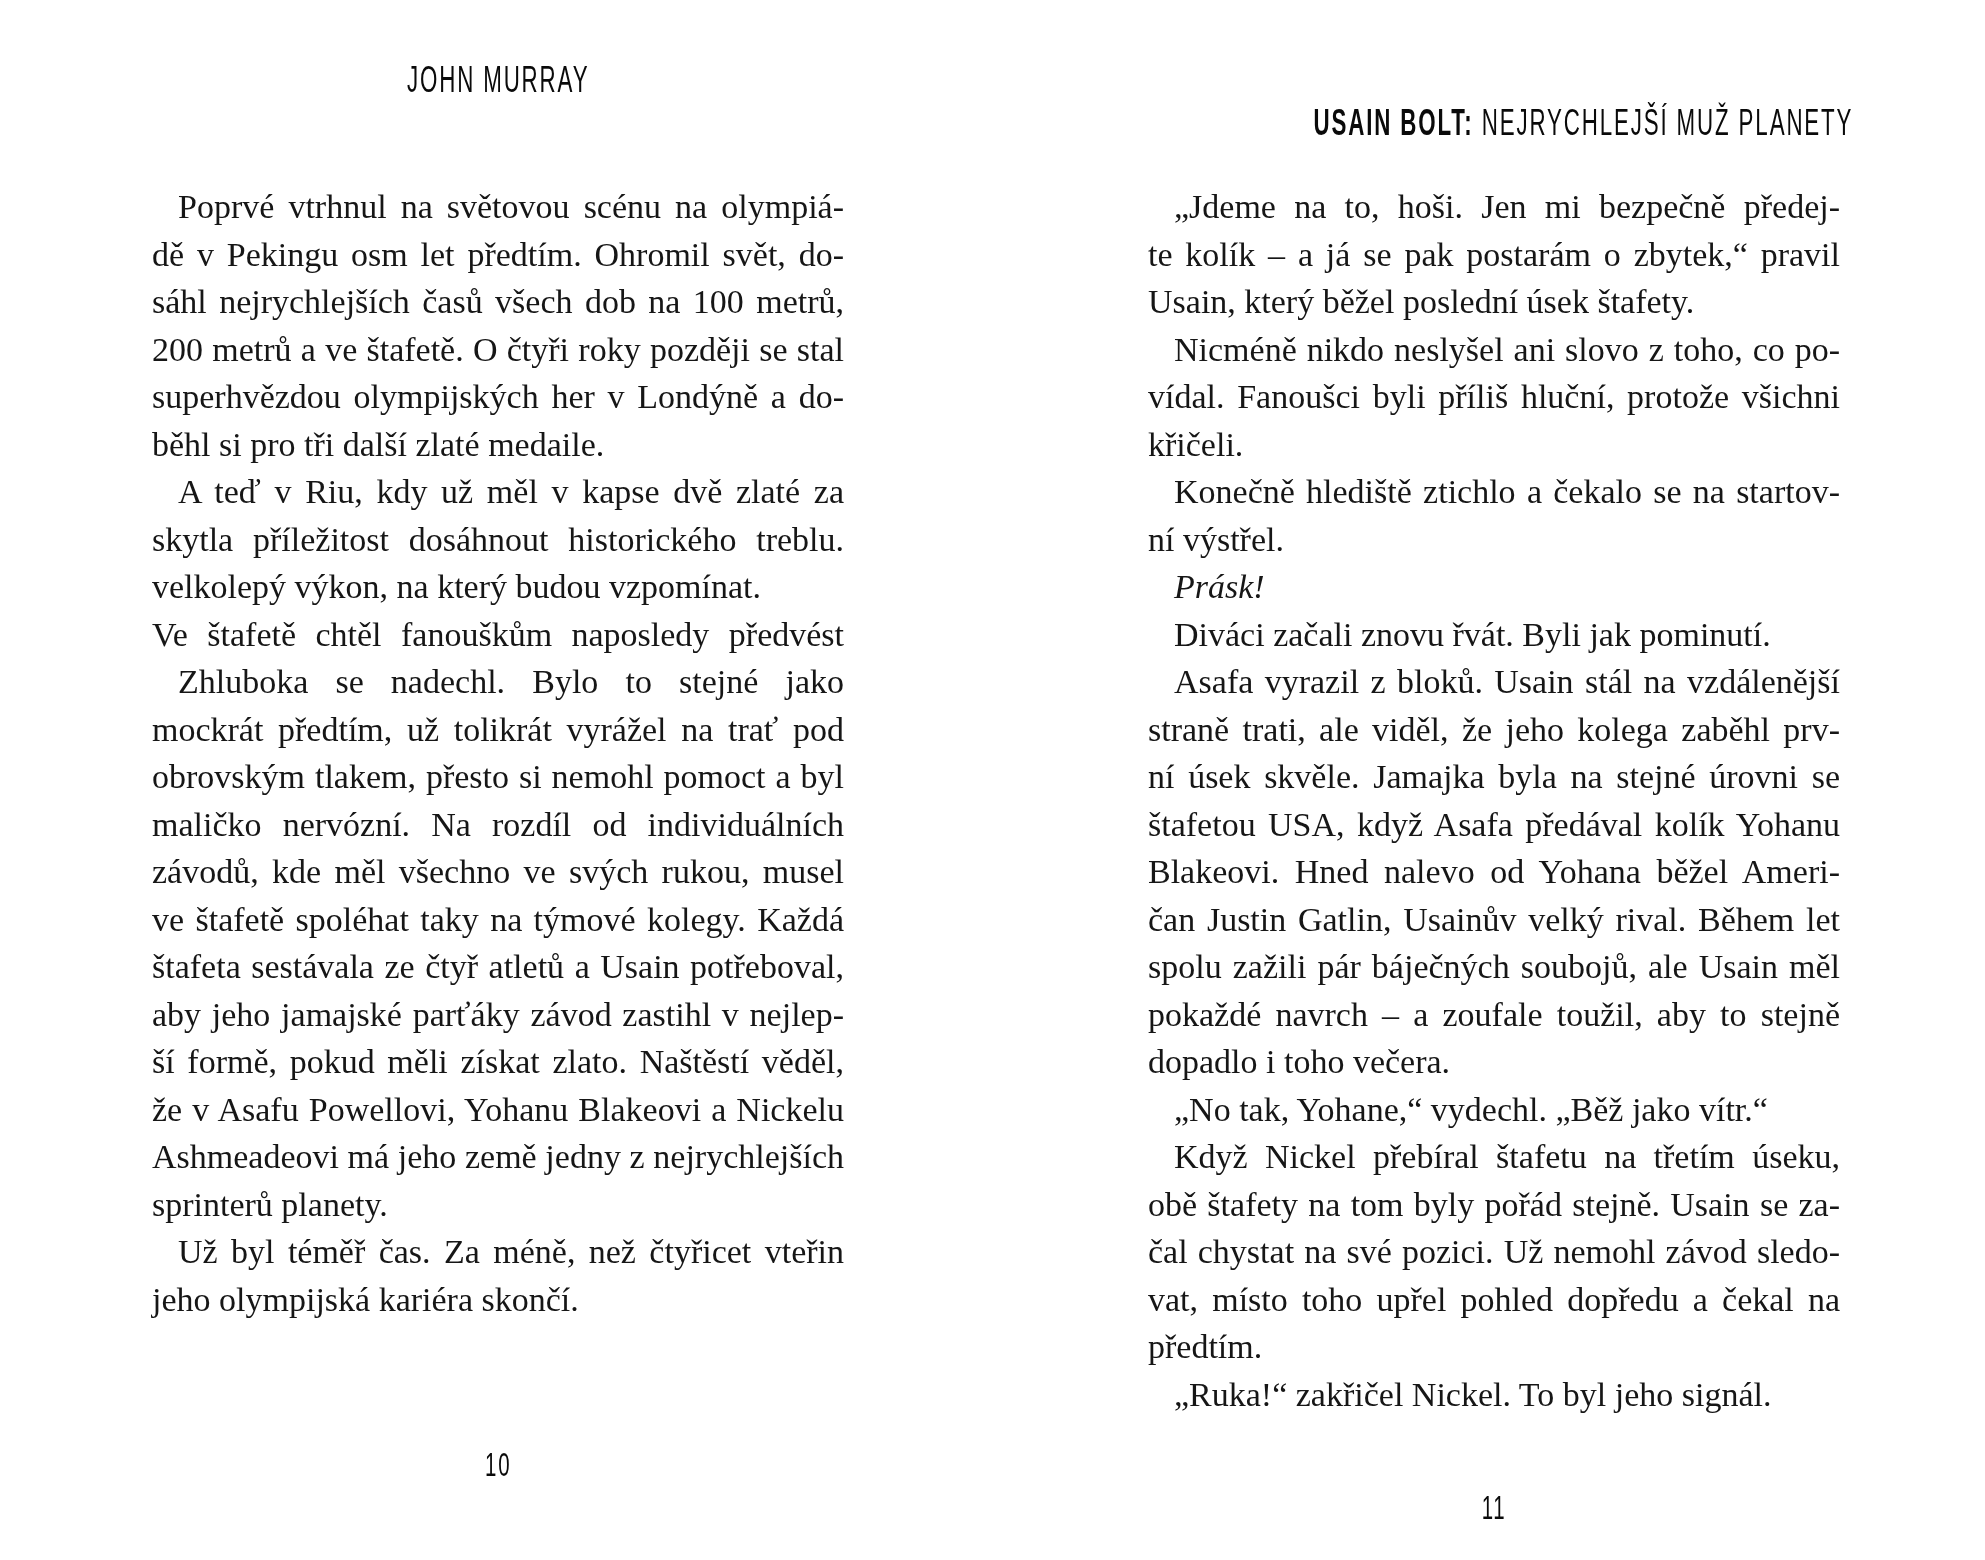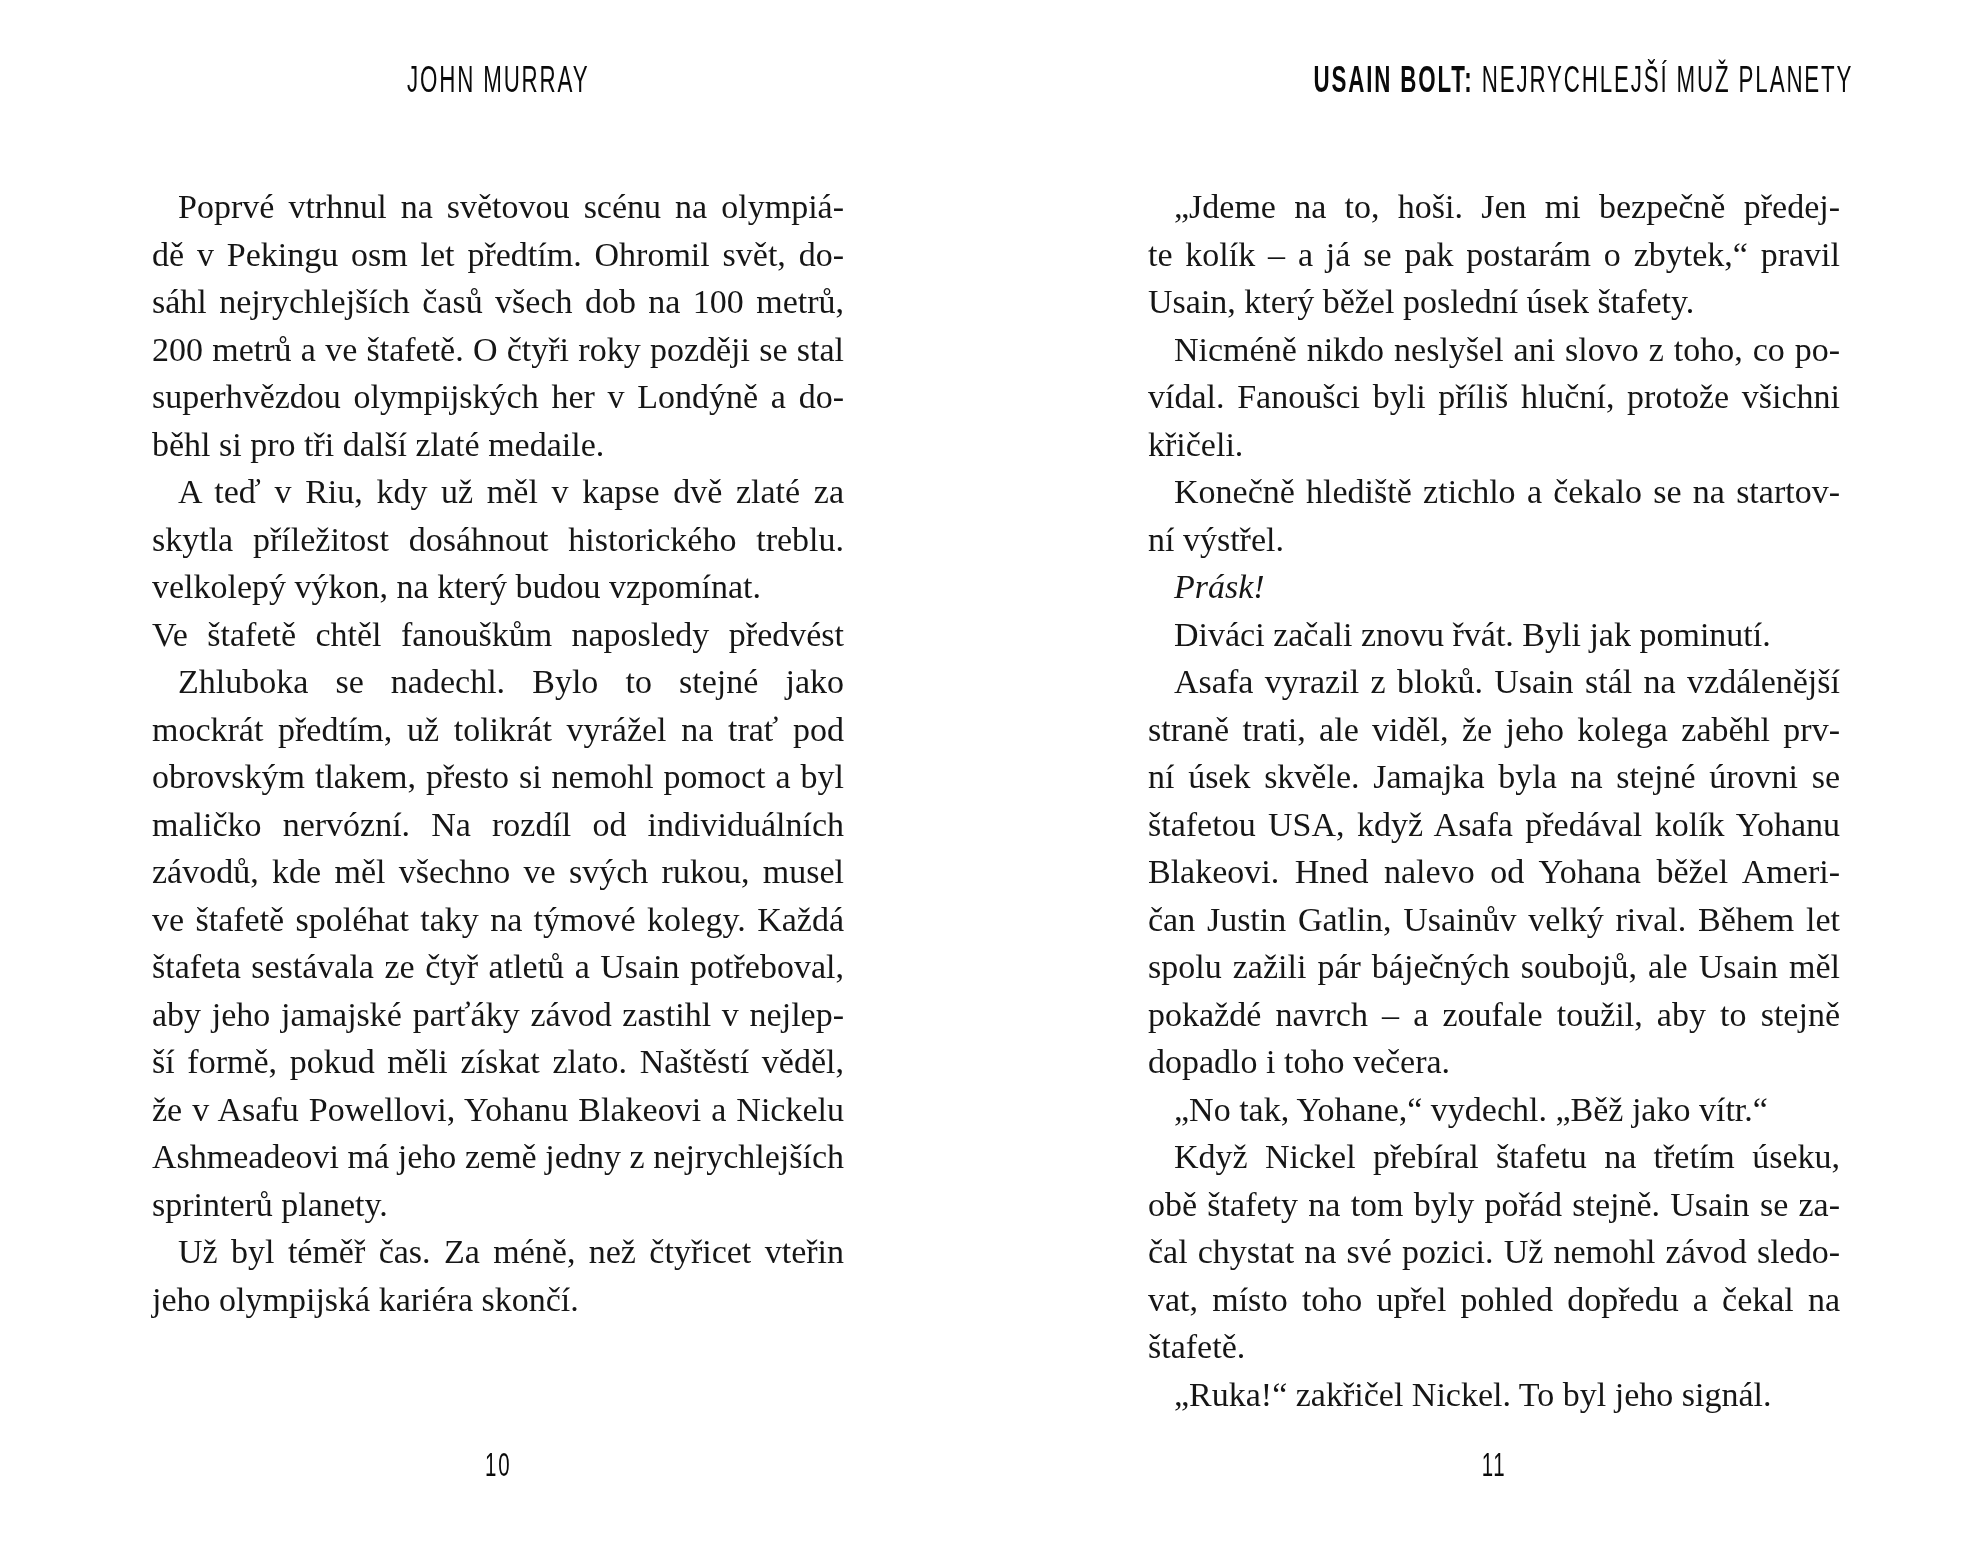--- a/index.html
+++ b/index.html
@@ -27,21 +27,21 @@
   .pagenum { top: 1446px; line-height: 38px; font-size: 33px; }
   .condensed {
     display: inline-block;
     transform: scaleX(0.62);
     transform-origin: 50% 50%;
     letter-spacing: 3px;
     font-weight: 400;
   }
   .condensed .hdr-bold { font-weight: 700; }
   .hleft  { left: 152px; }
-  .hright { left: 1148px; }
+  .hright { left: 1148px; margin-top: 43px; }
   .body-col {
     position: absolute;
     top: 183px;
     width: 692px;
     font-size: 34px;
     color: #161616;
   }
   #left-body  { left: 152px; }
   #right-body { left: 1148px; }
   .line {
@@ -117,21 +117,21 @@
       <div class="line">Blakeovi. Hned nalevo od Yohana běžel Ameri-</div>
       <div class="line">čan Justin Gatlin, Usainův velký rival. Během let</div>
       <div class="line">spolu zažili pár báječných soubojů, ale Usain měl</div>
       <div class="line">pokaždé navrch – a zoufale toužil, aby to stejně</div>
       <div class="line last">dopadlo i toho večera.</div>
       <div class="line last indent">„No tak, Yohane,“ vydechl. „Běž jako vítr.“</div>
       <div class="line indent">Když Nickel přebíral štafetu na třetím úseku,</div>
       <div class="line">obě štafety na tom byly pořád stejně. Usain se za-</div>
       <div class="line">čal chystat na své pozici. Už nemohl závod sledo-</div>
       <div class="line">vat, místo toho upřel pohled dopředu a čekal na</div>
-      <div class="line last">štafetě.</div>
+      <div class="line last">předtím.</div>
       <div class="line last indent">„Ruka!“ zakřičel Nickel. To byl jeho signál.</div>
     </div>
 
   <div class="pagenum hright">
     <span class="condensed">11</span>
   </div>
 
 </div>
 
 </body></html>

